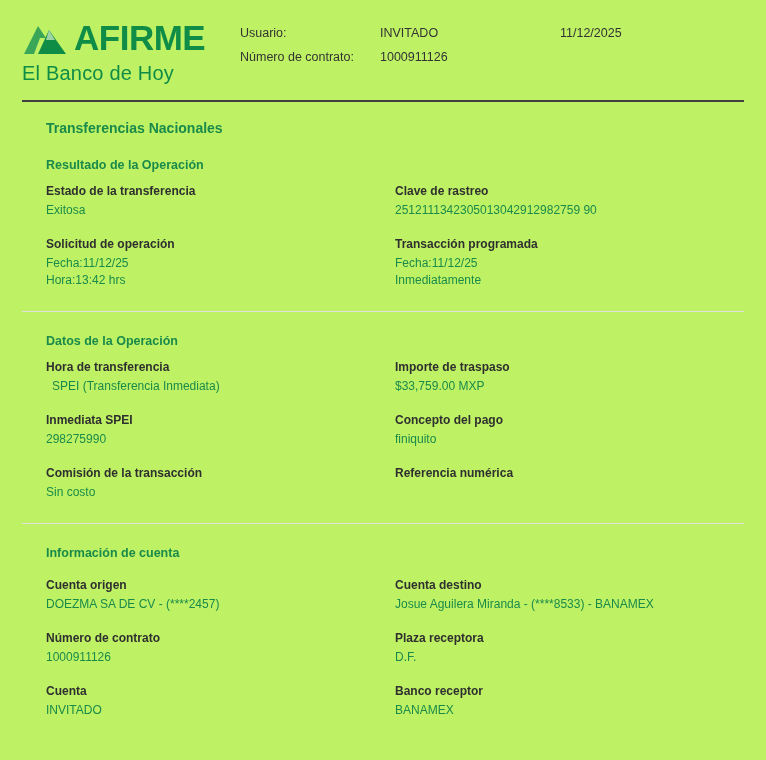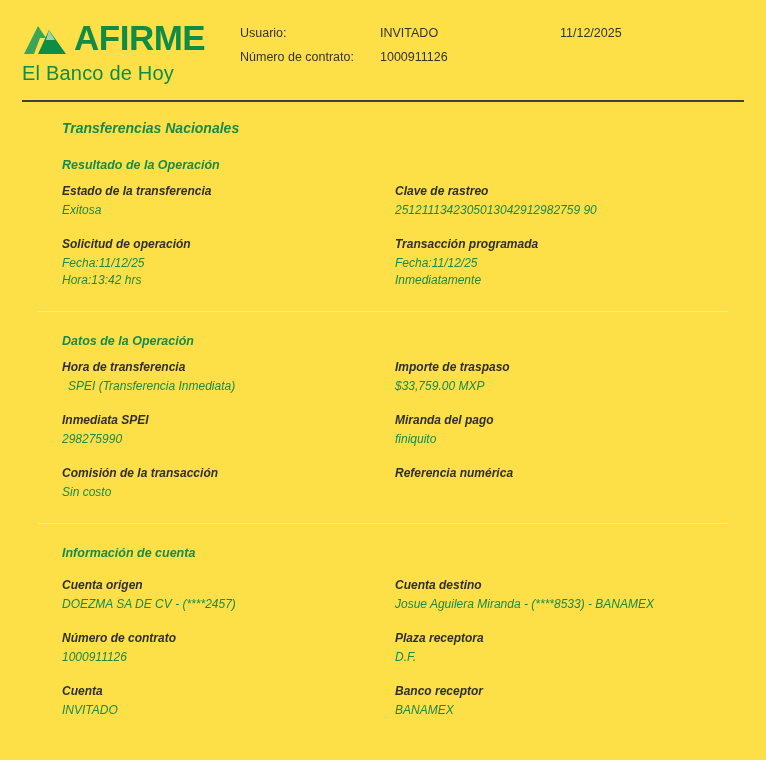--- a/index.html
+++ b/index.html
@@ -8,21 +8,21 @@
     padding: 0;
     width: 766px;
     height: 760px;
     background: #ffffff;
     font-family: "Liberation Sans", sans-serif;
   }
   .page {
     position: relative;
     width: 766px;
     height: 760px;
-    background: #fde047;
+    background: #bef264;
     overflow: hidden;
   }
 
   
   .header {
     display: flex;
     align-items: flex-start;
     padding: 16px 22px 10px 22px;
   }
   .brand {
@@ -86,22 +86,21 @@
   }
 
   .header-rule {
     height: 2px;
     background: #3f3f3f;
     margin: 4px 22px 0 22px;
   }
 
   
   .content {
-    padding: 0 38px;
-    font-style: italic;
+    padding: 0 22px;
   }
   .doc-title {
     color: #1a8a4a;
     font-weight: bold;
     font-size: 14px;
     margin: 18px 0 0 24px;
   }
   .section {
     margin-top: 22px;
   }
@@ -226,21 +225,21 @@
             <div class="field-label">Comisión de la transacción</div>
             <div class="field-value">Sin costo</div>
           </div>
         </div>
         <div class="col">
           <div class="field">
             <div class="field-label">Importe de traspaso</div>
             <div class="field-value">$33,759.00 MXP</div>
           </div>
           <div class="field">
-            <div class="field-label">Miranda del pago</div>
+            <div class="field-label">Concepto del pago</div>
             <div class="field-value">finiquito</div>
           </div>
           <div class="field">
             <div class="field-label">Referencia numérica</div>
           </div>
         </div>
       </div>
       <div class="divider"></div>
     </div>
 

